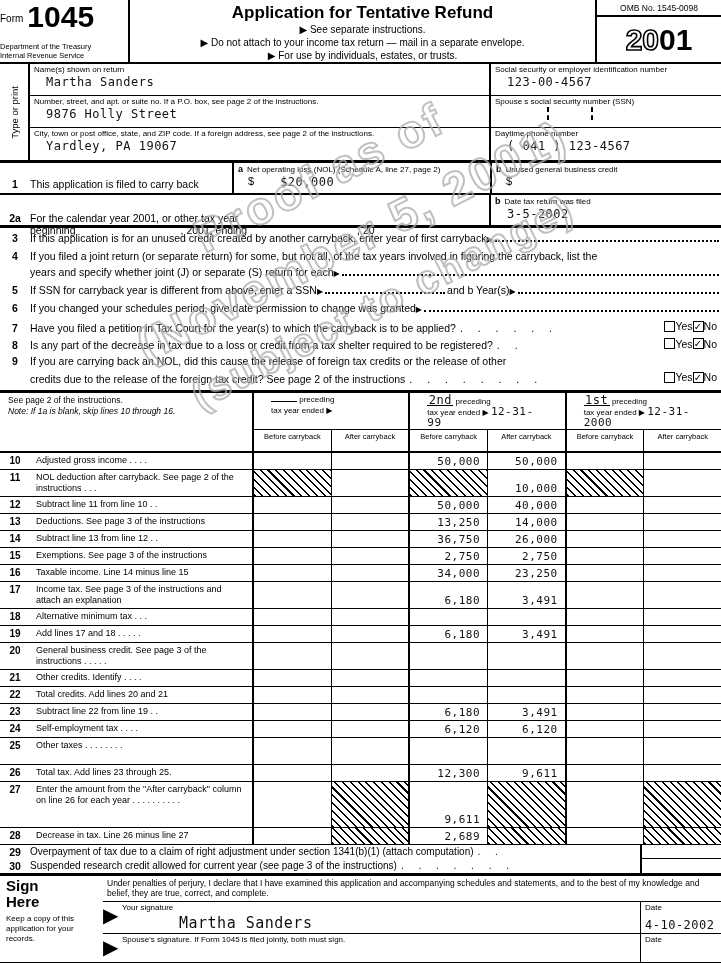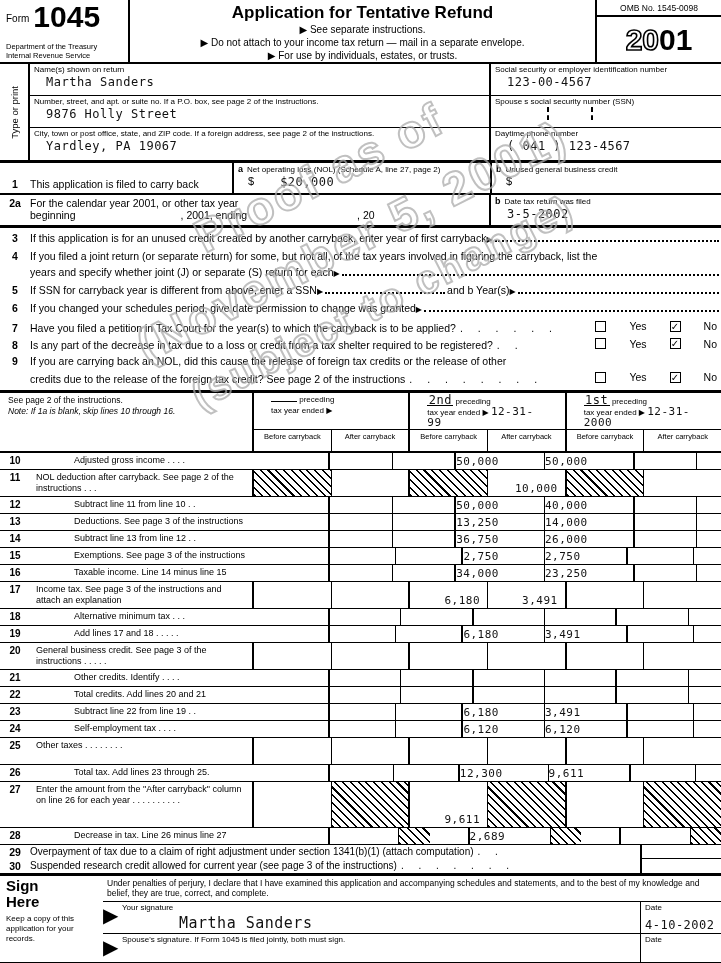--- a/index.html
+++ b/index.html
@@ -25,21 +25,21 @@
     color: rgba(255,255,255,0.05);
     -webkit-text-stroke: 2px #ababab;
     opacity: 0.75;
   }
   .watermark .wl1 { font-size: 46px; }
   .watermark .wl2 { font-size: 46px; }
   .watermark .wl3 { font-size: 40px; }
 
   
   .hdr { display: flex; border-bottom: 2px solid #000; height: 64px; }
-  .hdr-left { width: 130px; border-right: 2px solid #000; padding: 3px 4px 2px 6px; display: flex; flex-direction: column; justify-content: space-between; }
+  .hdr-left { width: 130px; border-right: 2px solid #000; padding: 3px 4px 2px 0; display: flex; flex-direction: column; justify-content: space-between; }
   .form-line { display: flex; align-items: flex-start; gap: 4px; }
   .form-word { font-size: 10px; padding-top: 10px; }
   .form-number { font-size: 30px; font-weight: bold; line-height: 28px; }
   .agency { font-size: 7.5px; line-height: 9px; }
   .hdr-center { flex: 1; text-align: center; padding-top: 3px; }
   .hdr-title { font-size: 17px; font-weight: bold; line-height: 20px; }
   .hdr-bullet { font-size: 10px; line-height: 13px; }
   .hdr-right { width: 126px; border-left: 2px solid #000; display: flex; flex-direction: column; }
   .omb { font-size: 8.5px; text-align: center; padding: 3px 2px 2px; border-bottom: 2px solid #000; }
   .year { flex: 1; display: flex; align-items: center; justify-content: center; font-size: 30px; font-weight: bold; }
@@ -62,54 +62,54 @@
   
   .l1 { display: flex; height: 32px; border-bottom: 2px solid #000; }
   .l1-left { width: 232px; display: flex; align-items: flex-end; padding: 0 2px 3px 0; }
   .lnum { width: 30px; text-align: center; font-weight: bold; font-size: 10.5px; flex: 0 0 30px; }
   .l1-text { font-size: 10.5px; }
   .l1-a { width: 258px; border-left: 2px solid #000; padding: 1px 4px; }
   .l1-b { flex: 1; border-left: 2px solid #000; padding: 1px 4px; }
   .sub-letter { font-weight: bold; font-size: 9px; margin-right: 4px; }
   .dollar-line { padding-left: 10px; display: flex; gap: 26px; font-size: 11px; }
   .l2 { display: flex; height: 33px; border-bottom: 3px solid #000; }
-  .l2-left { flex: 1; font-size: 10.5px; padding-top: 2px; }
+  .l2-left { flex: 1; font-size: 10.5px; padding-top: 17px; }
   .l2-line1 { display: flex; }
   .l2-line2 { display: flex; padding-left: 30px; }
   .gap { display: inline-block; }
   .l2-right { flex: 0 0 232px; border-left: 2px solid #000; padding: 1px 4px; }
 
   
   .questions { border-bottom: 3px solid #000; padding: 2px 0 3px; }
   .qrow { display: flex; font-size: 10.5px; line-height: 16px; align-items: baseline; }
   .qtext { white-space: nowrap; }
   .leader { flex: 1; border-bottom: 2px dotted #000; height: 11px; margin: 0 2px; min-width: 20px; }
   .qcont { padding-left: 30px; }
   .dots { letter-spacing: 6px; padding: 0 4px; white-space: nowrap; }
-  .ynwrap { margin-left: auto; display: flex; align-items: center; gap: 23px; padding-right: 4px; white-space: nowrap; }
+  .ynwrap { margin-left: auto; display: flex; align-items: center; gap: 0; padding-right: 4px; white-space: nowrap; }
   .cb { display: inline-block; width: 11px; height: 11px; border: 1.8px solid #000; text-align: center; line-height: 9px; font-size: 10px; vertical-align: -2px; }
 
   
   .thead { display: flex; border-bottom: 2px solid #000; }
   .thead-left { flex: 0 0 252px; padding: 2px 2px 0 8px; }
   .ct-title { font-size: 12.5px; font-weight: bold; line-height: 15px; }
   .ct-sub { font-size: 8.5px; line-height: 11px; }
   .ct-note { font-size: 8.5px; font-style: italic; line-height: 11px; }
   .thead-right { flex: 1; display: flex; flex-direction: column; }
   .grp-row { display: flex; flex: 1; }
   .grp { flex: 1; border-left: 2px solid #000; font-size: 8px; padding: 2px 17px 0; line-height: 10px; }
   .grp .ord { display: inline-block; min-width: 26px; border-bottom: 1.5px solid #000; text-align: center; }
   .grp .gyear { font-size: 11px; }
   .sub-row { display: flex; height: 22px; border-top: 1.5px solid #000; }
   .sub-cell { flex: 1; text-align: center; font-size: 7.5px; line-height: 9px; padding-top: 2px; }
   .sub-cell.c0, .sub-cell.c2, .sub-cell.c4 { border-left: 2px solid #000; }
   .sub-cell.c1, .sub-cell.c3, .sub-cell.c5 { border-left: 1.5px solid #000; }
 
   .trow { display: flex; border-bottom: 1.5px solid #000; }
-  .trow.h1 { height: 17px; gap: 38px; }
+  .trow.h1 { height: 17px; }
   .trow.h2 { height: 27px; }
   .trow.h3 { height: 46px; }
   .tnum { flex: 0 0 30px; text-align: center; font-weight: bold; font-size: 10px; padding-top: 2px; }
   .tlabel { flex: 0 0 222px; font-size: 9px; line-height: 11px; padding: 2px 4px 0 6px; }
   .tcell { flex: 1; display: flex; align-items: flex-end; justify-content: flex-end; padding: 0 7px 1px 0; font-size: 11px; }
   .tcell.c0, .tcell.c2, .tcell.c4 { border-left: 2px solid #000; }
   .tcell.c1, .tcell.c3, .tcell.c5 { border-left: 1.5px solid #000; }
   .hatch { background: repeating-linear-gradient(45deg, #000 0px, #000 1.5px, #fff 1.5px, #fff 5.5px); }
 
   

